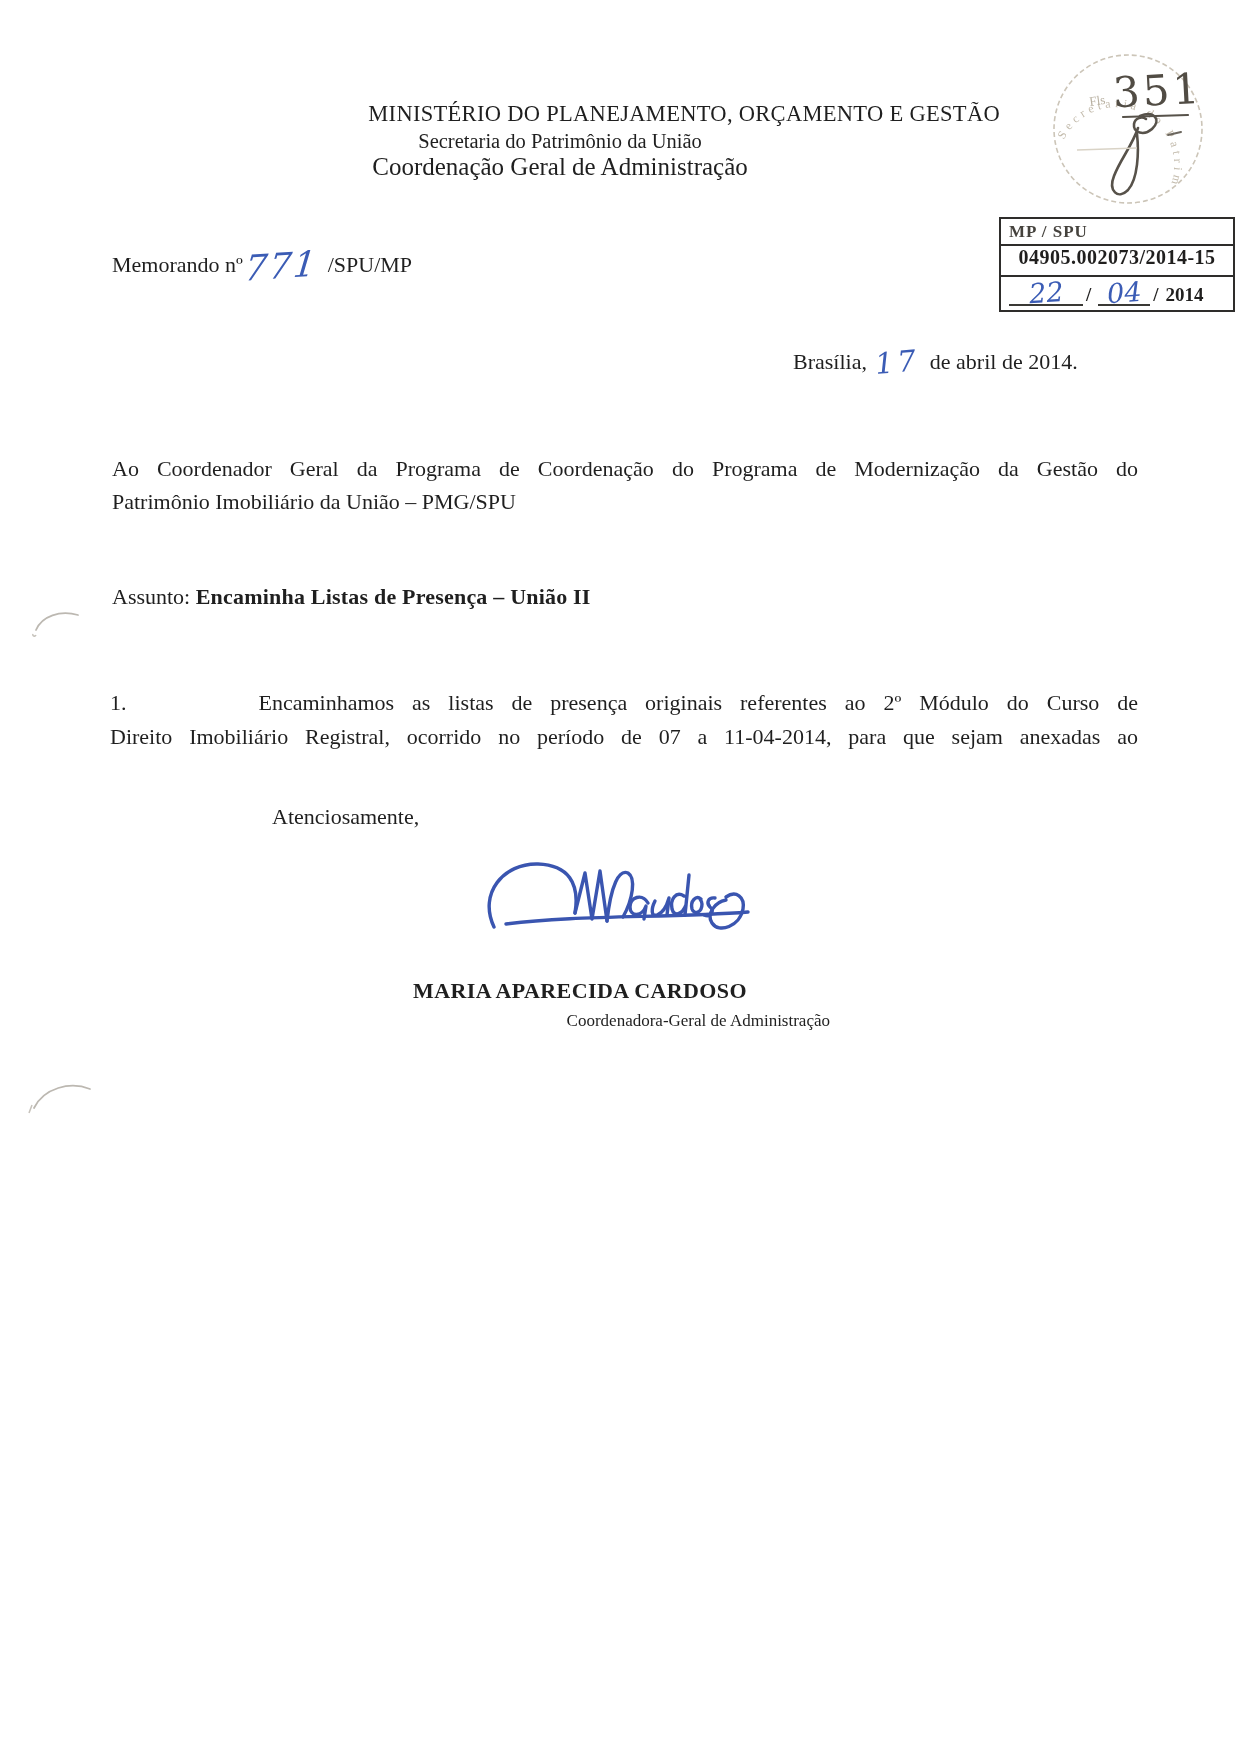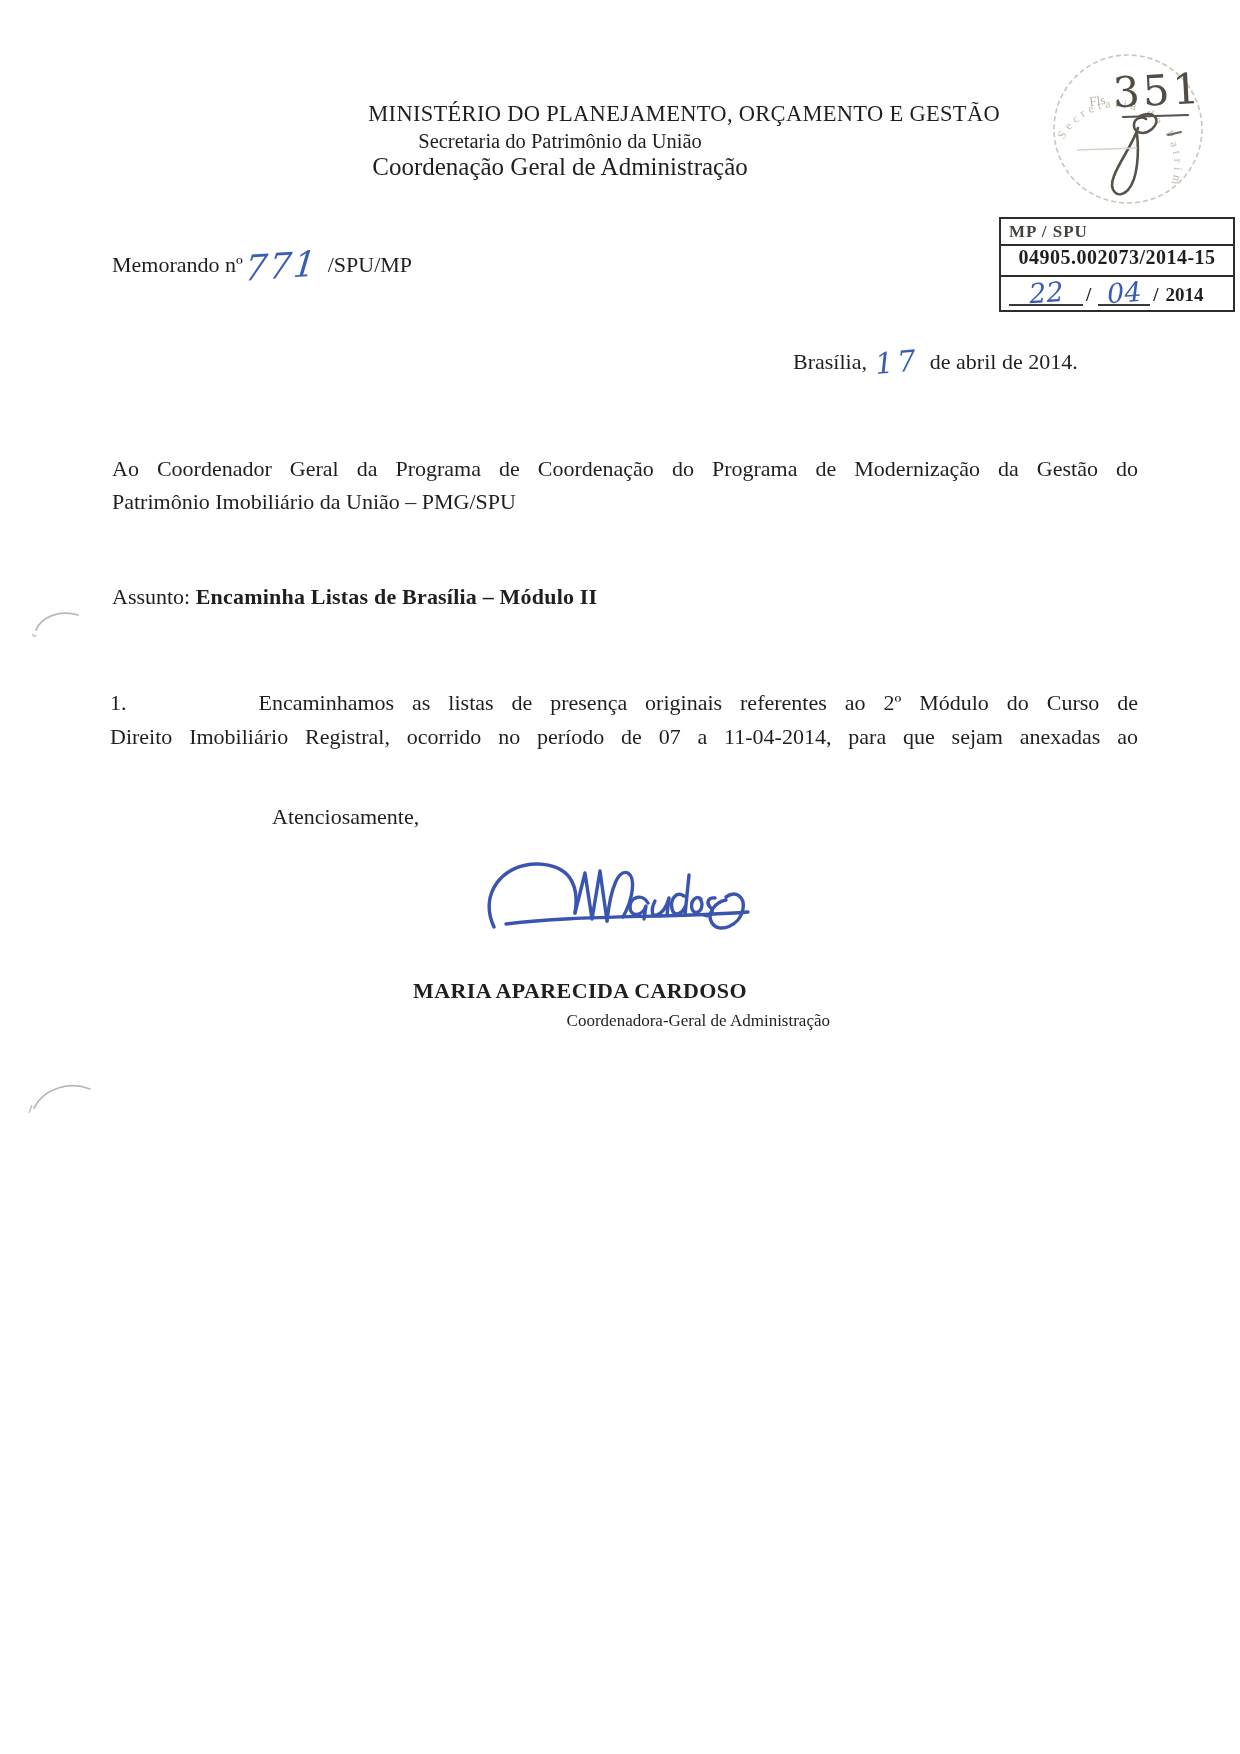--- a/index.html
+++ b/index.html
@@ -122,21 +122,21 @@
     <span>Brasília,</span><span class="hw hw-date">17</span><span>de abril de  2014.</span>
   </div>
 
   <div class="addressee">
     <div class="jl">Ao Coordenador Geral da Programa de Coordenação do Programa de Modernização da Gestão do</div>
     <div>Patrimônio  Imobiliário da União – PMG/SPU</div>
   </div>
 
   <div class="subject">
     <span>Assunto:</span>
-    <b>Encaminha Listas de Brasília – Módulo II</b>
+    <b>Encaminha Listas de Presença – União II</b>
   </div>
 
   <div class="bodypar">
     <div class="jl"><span>1.</span><span class="indent"></span><span>Encaminhamos as listas de presença originais referentes ao 2º Módulo do Curso de</span></div>
     <div class="jl">Direito Imobiliário Registral, ocorrido no período de 07 a 11-04-2014, para que sejam anexadas ao</div>
   </div>
 
   <div class="closing">Atenciosamente,</div>
 
   <svg class="sig-svg" viewBox="0 0 330 100">

